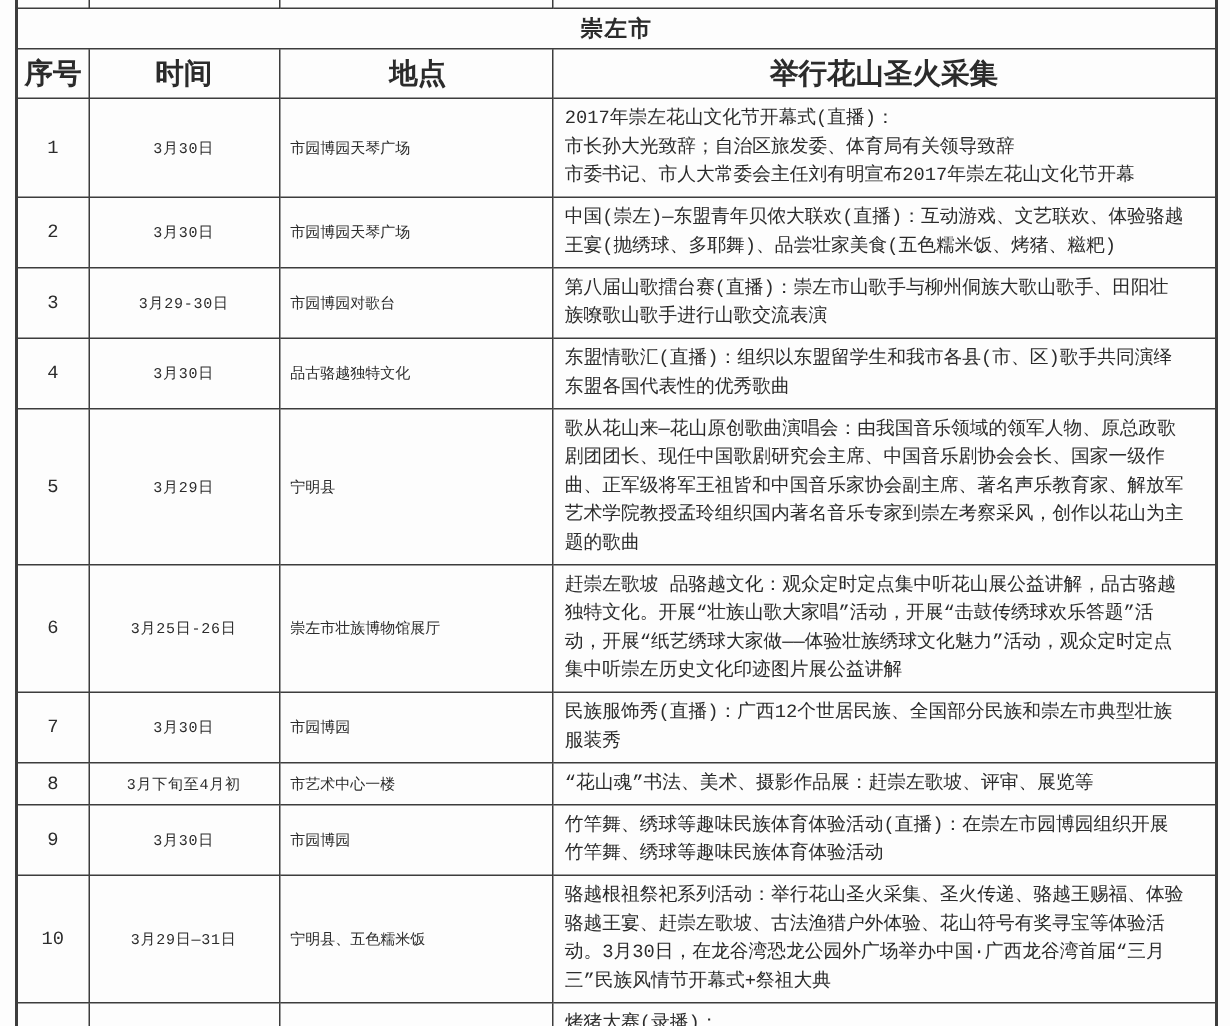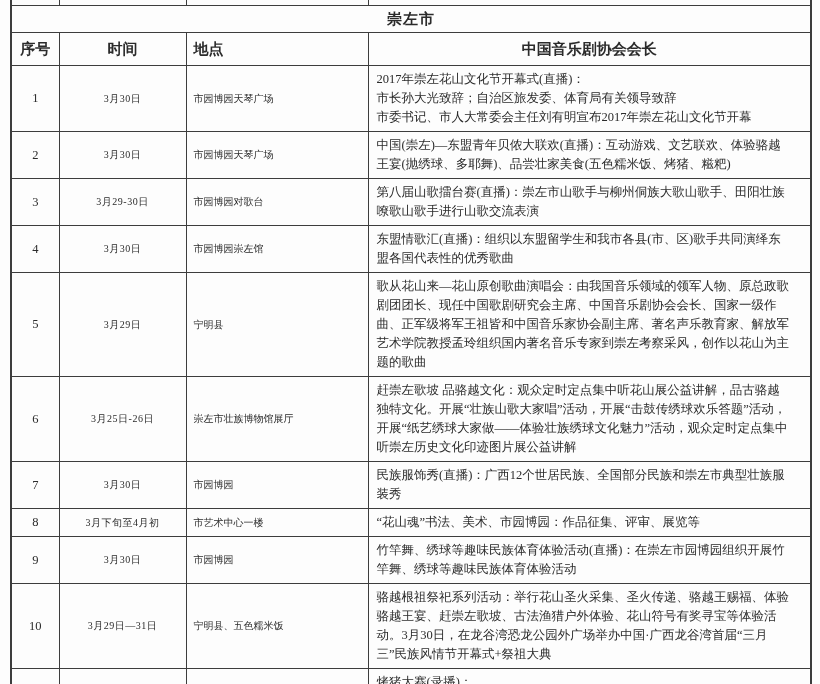--- a/index.html
+++ b/index.html
@@ -5,21 +5,21 @@
   html, body {
     margin: 0;
     padding: 0;
     background: #ffffff;
   }
   .page {
     width: 820px;
     height: 684px;
     background: #fdfdfd;
     overflow: hidden;
-    font-family: Liberation Serif, serif;
+    font-family: Liberation Mono, monospace;
     color: #2b2b2b;
   }
   table.schedule {
     border-collapse: collapse;
     table-layout: fixed;
     width: 800px;
     margin-left: 10px;
     border: 2px solid #3d3d3d;
     border-top: none;
   }
@@ -39,27 +39,27 @@
   }
   td.title-cell {
     height: 24px;
     text-align: center;
     font-weight: bold;
     font-size: 15px;
     letter-spacing: 1px;
   }
   tr.header-row th {
     height: 28px;
-    font-size: 15px;
+    font-size: 19px;
     font-weight: bold;
     text-align: center;
     padding: 2px 4px;
   }
   tr.header-row th.h-place {
-    text-align: left;
+    text-align: center;
     padding-left: 7px;
   }
   td.cell-no {
     text-align: center;
     font-size: 12.5px;
     padding: 2px;
   }
   td.cell-time {
     text-align: center;
     font-size: 10px;
@@ -97,21 +97,21 @@
         <td></td>
         <td></td>
       </tr>
       <tr>
         <td class="title-cell" colspan="4">崇左市</td>
       </tr>
       <tr class="header-row">
         <th>序号</th>
         <th>时间</th>
         <th class="h-place">地点</th>
-        <th>中国音乐剧协会会长</th>
+        <th>举行花山圣火采集</th>
       </tr>
     </thead>
     <tbody>
   <tr>
     <td class="cell-no">1</td>
     <td class="cell-time">3月30日</td>
     <td class="cell-place">市园博园天琴广场</td>
     <td class="cell-content">2017年崇左花山文化节开幕式(直播)：
 市长孙大光致辞；自治区旅发委、体育局有关领导致辞
 市委书记、市人大常委会主任刘有明宣布2017年崇左花山文化节开幕</td>
@@ -127,21 +127,21 @@
   <tr>
     <td class="cell-no">3</td>
     <td class="cell-time">3月29-30日</td>
     <td class="cell-place">市园博园对歌台</td>
     <td class="cell-content">第八届山歌擂台赛(直播)：崇左市山歌手与柳州侗族大歌山歌手、田阳壮族嘹歌山歌手进行山歌交流表演</td>
   </tr>
 
   <tr>
     <td class="cell-no">4</td>
     <td class="cell-time">3月30日</td>
-    <td class="cell-place">市园博园崇左馆</td>
+    <td class="cell-place">品古骆越独特文化</td>
     <td class="cell-content">东盟情歌汇(直播)：组织以东盟留学生和我市各县(市、区)歌手共同演绎东盟各国代表性的优秀歌曲</td>
   </tr>
 
   <tr>
     <td class="cell-no">5</td>
     <td class="cell-time">3月29日</td>
     <td class="cell-place">宁明县</td>
     <td class="cell-content">歌从花山来—花山原创歌曲演唱会：由我国音乐领域的领军人物、原总政歌剧团团长、现任中国歌剧研究会主席、中国音乐剧协会会长、国家一级作曲、正军级将军王祖皆和中国音乐家协会副主席、著名声乐教育家、解放军艺术学院教授孟玲组织国内著名音乐专家到崇左考察采风，创作以花山为主题的歌曲</td>
   </tr>
 
@@ -156,21 +156,21 @@
     <td class="cell-no">7</td>
     <td class="cell-time">3月30日</td>
     <td class="cell-place">市园博园</td>
     <td class="cell-content">民族服饰秀(直播)：广西12个世居民族、全国部分民族和崇左市典型壮族服装秀</td>
   </tr>
 
   <tr>
     <td class="cell-no">8</td>
     <td class="cell-time">3月下旬至4月初</td>
     <td class="cell-place">市艺术中心一楼</td>
-    <td class="cell-content">“花山魂”书法、美术、市园博园：作品征集、评审、展览等</td>
+    <td class="cell-content">“花山魂”书法、美术、摄影作品展：赶崇左歌坡、评审、展览等</td>
   </tr>
 
   <tr>
     <td class="cell-no">9</td>
     <td class="cell-time">3月30日</td>
     <td class="cell-place">市园博园</td>
     <td class="cell-content">竹竿舞、绣球等趣味民族体育体验活动(直播)：在崇左市园博园组织开展竹竿舞、绣球等趣味民族体育体验活动</td>
   </tr>
 
   <tr>

